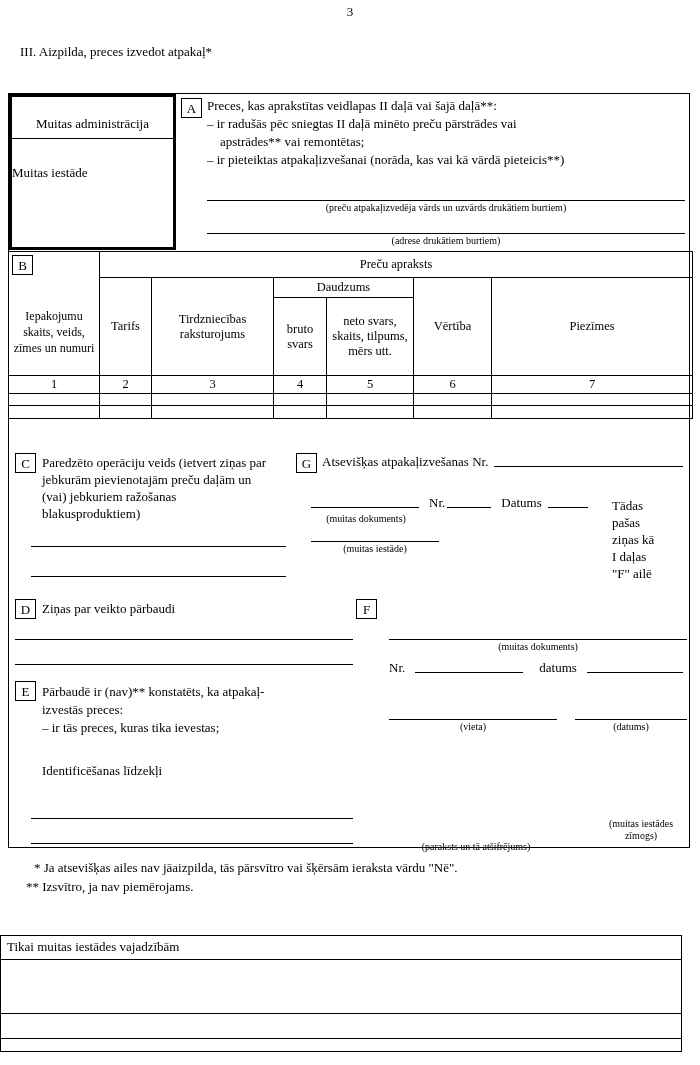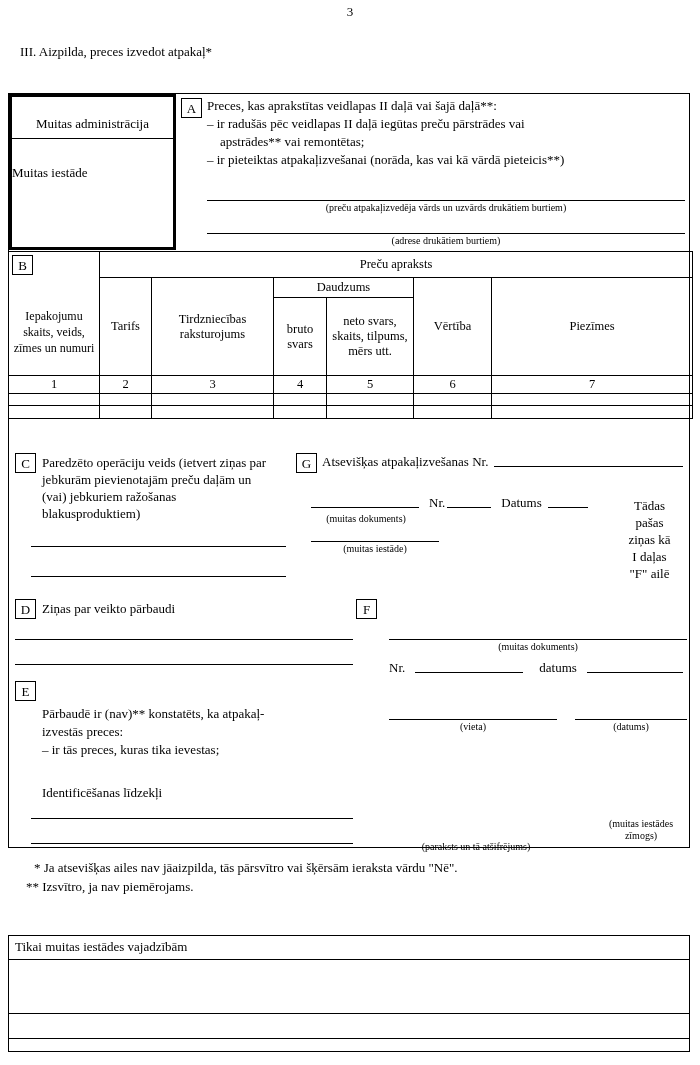--- a/index.html
+++ b/index.html
@@ -33,24 +33,24 @@
   table.b-table td { border:1px solid #000; text-align:center; vertical-align:middle; font-size:12.5px; line-height:15px; padding:1px 2px; overflow:hidden; }
   td.c1 { position:relative; vertical-align:top; }
   .c1-text { margin-top:37px; font-size:12px; line-height:16px; }
   td.pa-cell { text-align:left; padding-left:10px; font-size:13px; }
   .num-row td { font-size:12px; }
 
   .flex-row { display:flex; align-items:flex-end; }
   .uline-flex { flex:1; border-bottom:1px solid #000; margin:0 2px 3px 6px; }
   .seg { border-bottom:1px solid #000; margin-bottom:3px; }
 
-  .note-col { text-align:center; line-height:17px; font-size:13px; }
+  .note-col { text-align:left; line-height:17px; font-size:13px; }
   .e-text { line-height:18px; }
 
-  .bottom-box { position:absolute; left:8px; top:935px; width:682px; height:117px; border:1px solid #000; }
+  .bottom-box { position:absolute; left:0; top:935px; width:682px; height:117px; border:1px solid #000; }
   .bb-title { border-bottom:1px solid #000; padding:3px 6px 4px; }
 
   .footnote { position:absolute; font-size:13px;margin-left:12px; }
 </style>
 </head>
 <body>
 
 <div class="page">
 
   <div class="page-number">3</div>
@@ -59,21 +59,21 @@
   <div class="main-box">
 
     <div class="admin-box">
       <div class="admin1">Muitas administrācija</div>
       <div class="admin2">Muitas iestāde</div>
     </div>
 
     <div class="label-box" style="left:172px; top:4px;">A</div>
     <div class="a-content">
       <div>Preces, kas aprakstītas veidlapas II daļā vai šajā daļā**:</div>
-      <div>– ir radušās pēc veidlapas II daļā iegūtas preču pārstrādes vai</div>
+      <div>– ir radušās pēc sniegtas II daļā minēto preču pārstrādes vai</div>
       <div class="hang">apstrādes** vai remontētas;</div>
       <div>– ir pieteiktas atpakaļizvešanai (norāda, kas vai kā vārdā pieteicis**)</div>
     </div>
     <div class="abs cap-line" style="left:198px; right:4px; top:106px;">(preču atpakaļizvedēja vārds un uzvārds drukātiem burtiem)</div>
     <div class="abs cap-line" style="left:198px; right:4px; top:139px;">(adrese drukātiem burtiem)</div>
 
     <table class="b-table">
       <colgroup>
         <col style="width:91px">
           <col style="width:52px">
@@ -169,21 +169,21 @@
     <div class="abs flex-row" style="left:380px; top:565px; right:6px; height:17px;">
       <span>Nr.</span>
       <span class="seg" style="width:108px; margin-left:10px;"></span>
       <span style="margin-left:16px;">datums</span>
       <span class="seg" style="flex:1; margin-left:10px;"></span>
     </div>
     <div class="abs cap-line" style="left:380px; top:625px; width:168px;">(vieta)</div>
     <div class="abs cap-line" style="left:566px; top:625px; width:112px;">(datums)</div>
 
     <div class="label-box" style="left:6px; top:587px;">E</div>
-    <div class="abs e-text" style="left:33px; top:611px; width:318px;">
+    <div class="abs e-text" style="left:33px; top:589px; width:318px;">
       <div>Pārbaudē ir (nav)** konstatēts, ka atpakaļ-</div>
       <div>izvestās preces:</div>
       <div>– ir tās preces, kuras tika ievestas;</div>
       <div style="margin-top:25px;">Identificēšanas līdzekļi</div>
     </div>
     <div class="abs rule" style="left:22px; top:724px; width:322px;"></div>
     <div class="abs rule" style="left:22px; top:749px; width:322px;"></div>
     <div class="abs cap" style="left:386px; top:747px; width:162px;">(paraksts un tā atšifrējums)</div>
     <div class="abs cap" style="left:580px; top:724px; width:104px;">
       <div>(muitas iestādes</div>

